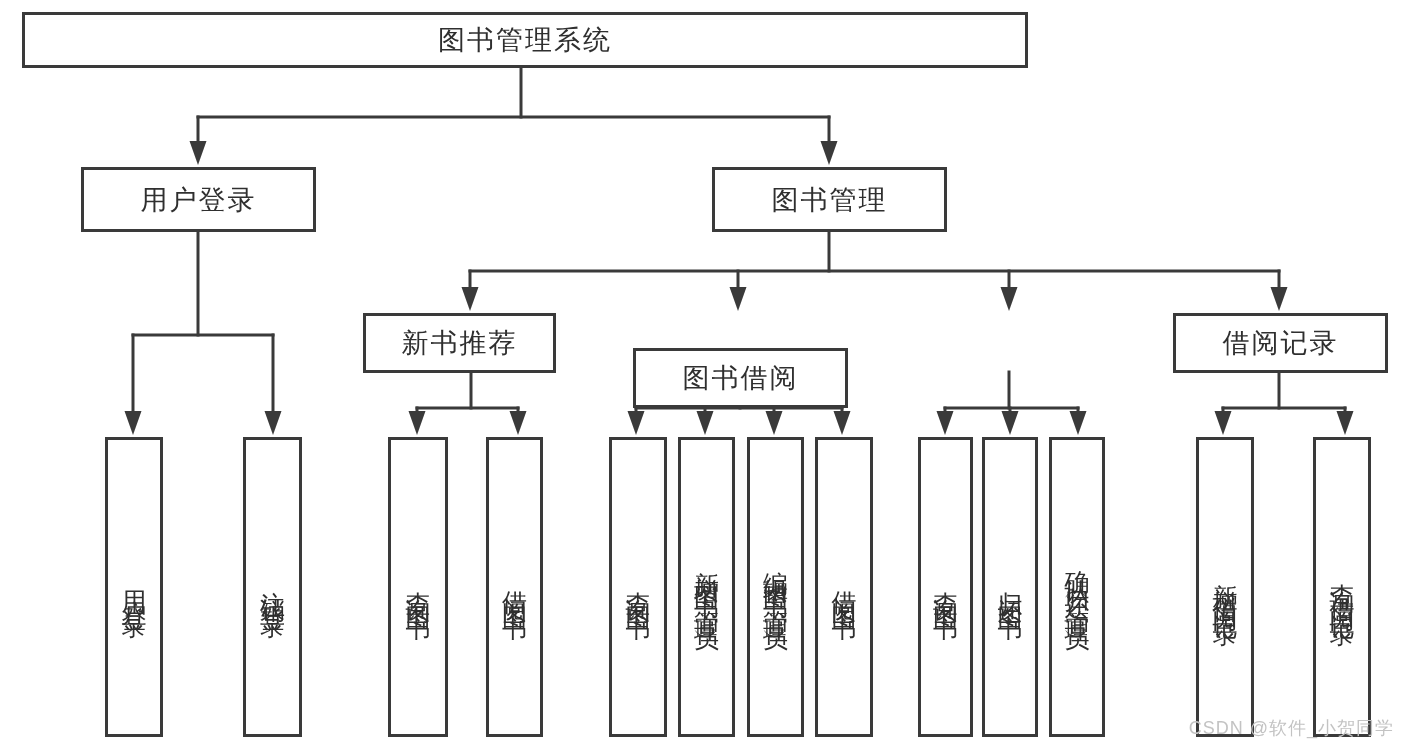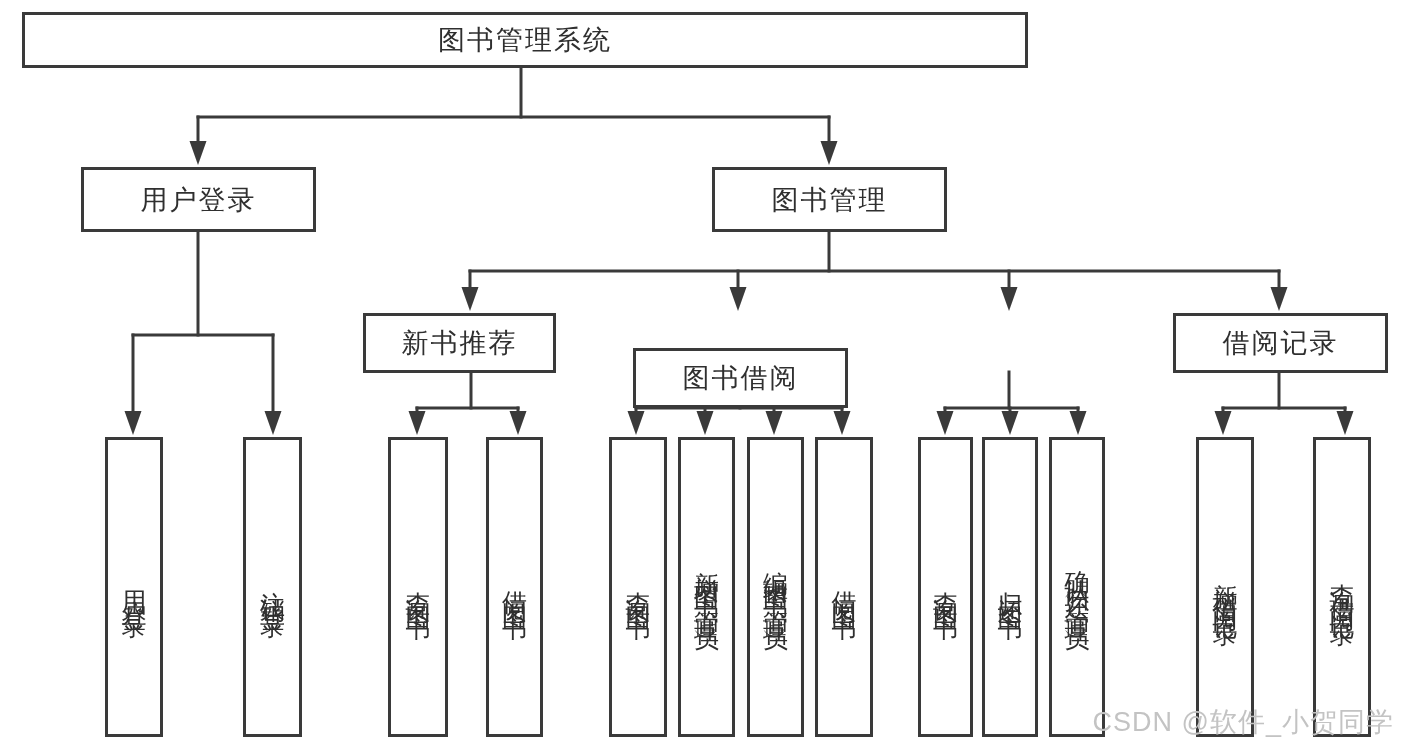--- a/index.html
+++ b/index.html
@@ -35,21 +35,21 @@
     text-orientation: mixed;
     font-size: 25px;
     letter-spacing: 8px;
     line-height: 1;
     z-index: 2;
   }
   .watermark {
     position: absolute;
     right: 11px;
     bottom: 7px;
-    font-size: 27px;
+    font-size: 18px;
     color: #c3c3c3;
     letter-spacing: 1px;
     z-index: 3;
     white-space: nowrap;
   }
 </style>
 </head>
 <body>
 
 <div class="canvas">

